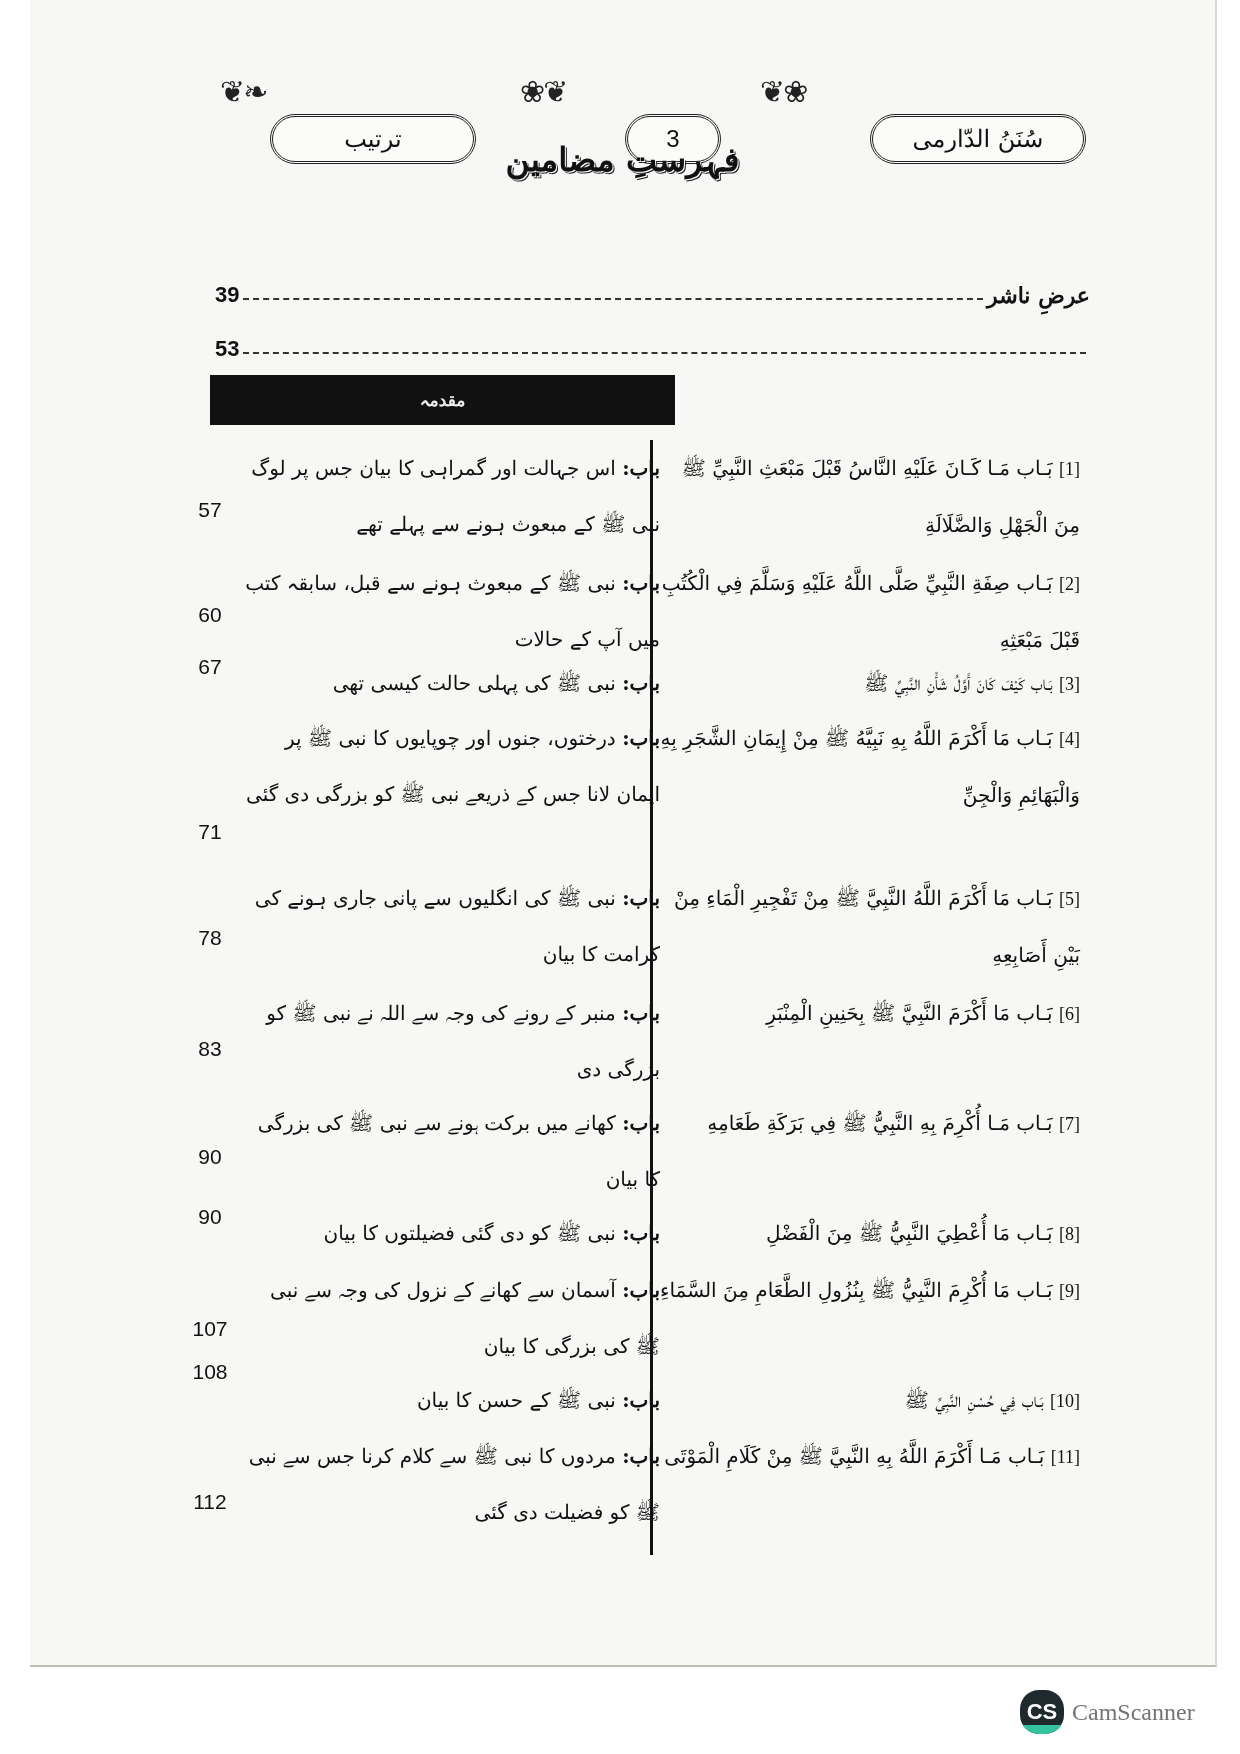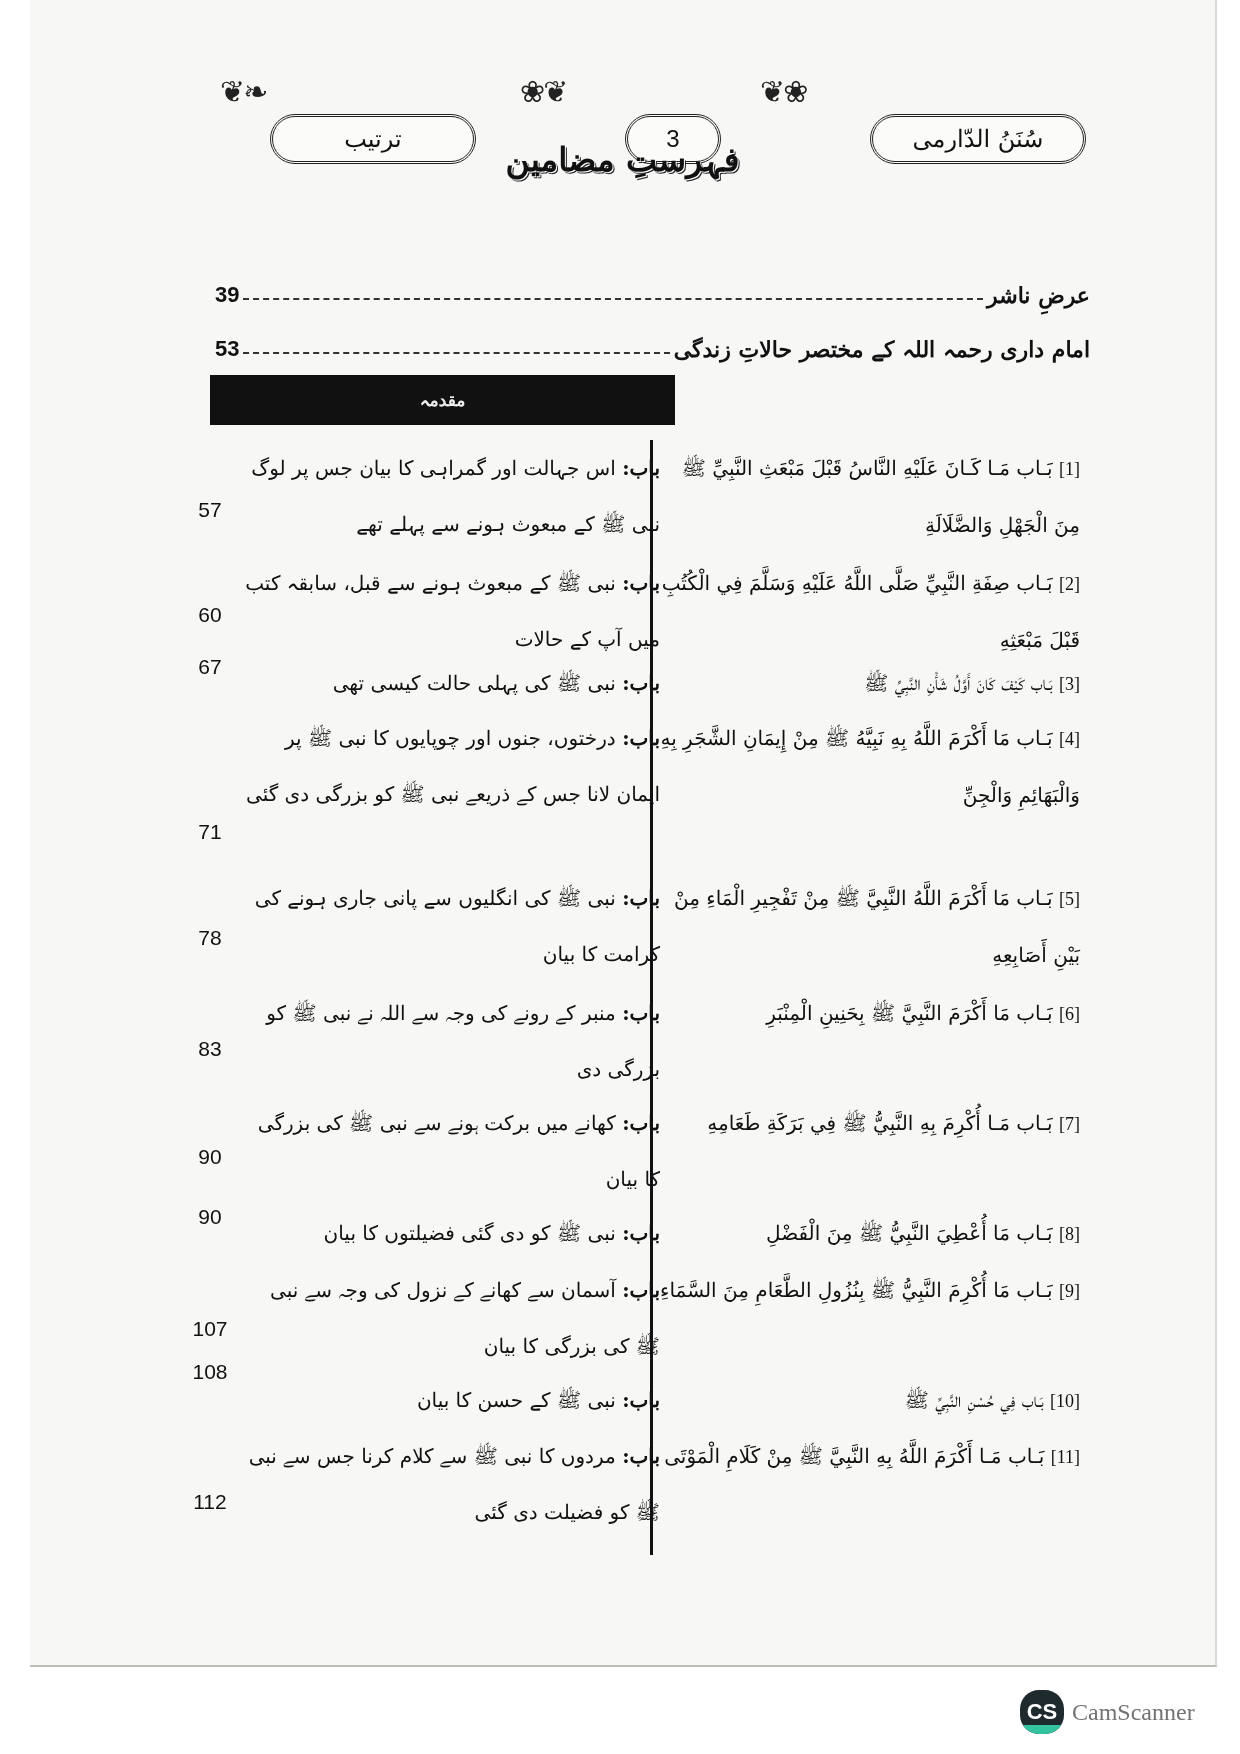--- a/index.html
+++ b/index.html
@@ -87,21 +87,20 @@
   </div>
 
   <div class="page-title">فہرستِ مضامین</div>
 
   <div class="intro-row" style="top:272px">
     <span class="txt">عرضِ ناشر</span>
     <span class="dots"></span>
     <span class="num">39</span>
   </div>
   <div class="intro-row" style="top:326px">
-    <span class="txt">امام داری رحمہ اللہ کے مختصر حالاتِ زندگی</span>
     <span class="dots"></span>
     <span class="num">53</span>
   </div>
 
   <div class="thead">
     <div class="th th-left">مقدمہ</div>
   </div>
   <div class="col-divider"></div>
 
   <div class="row" style="top:440px">

